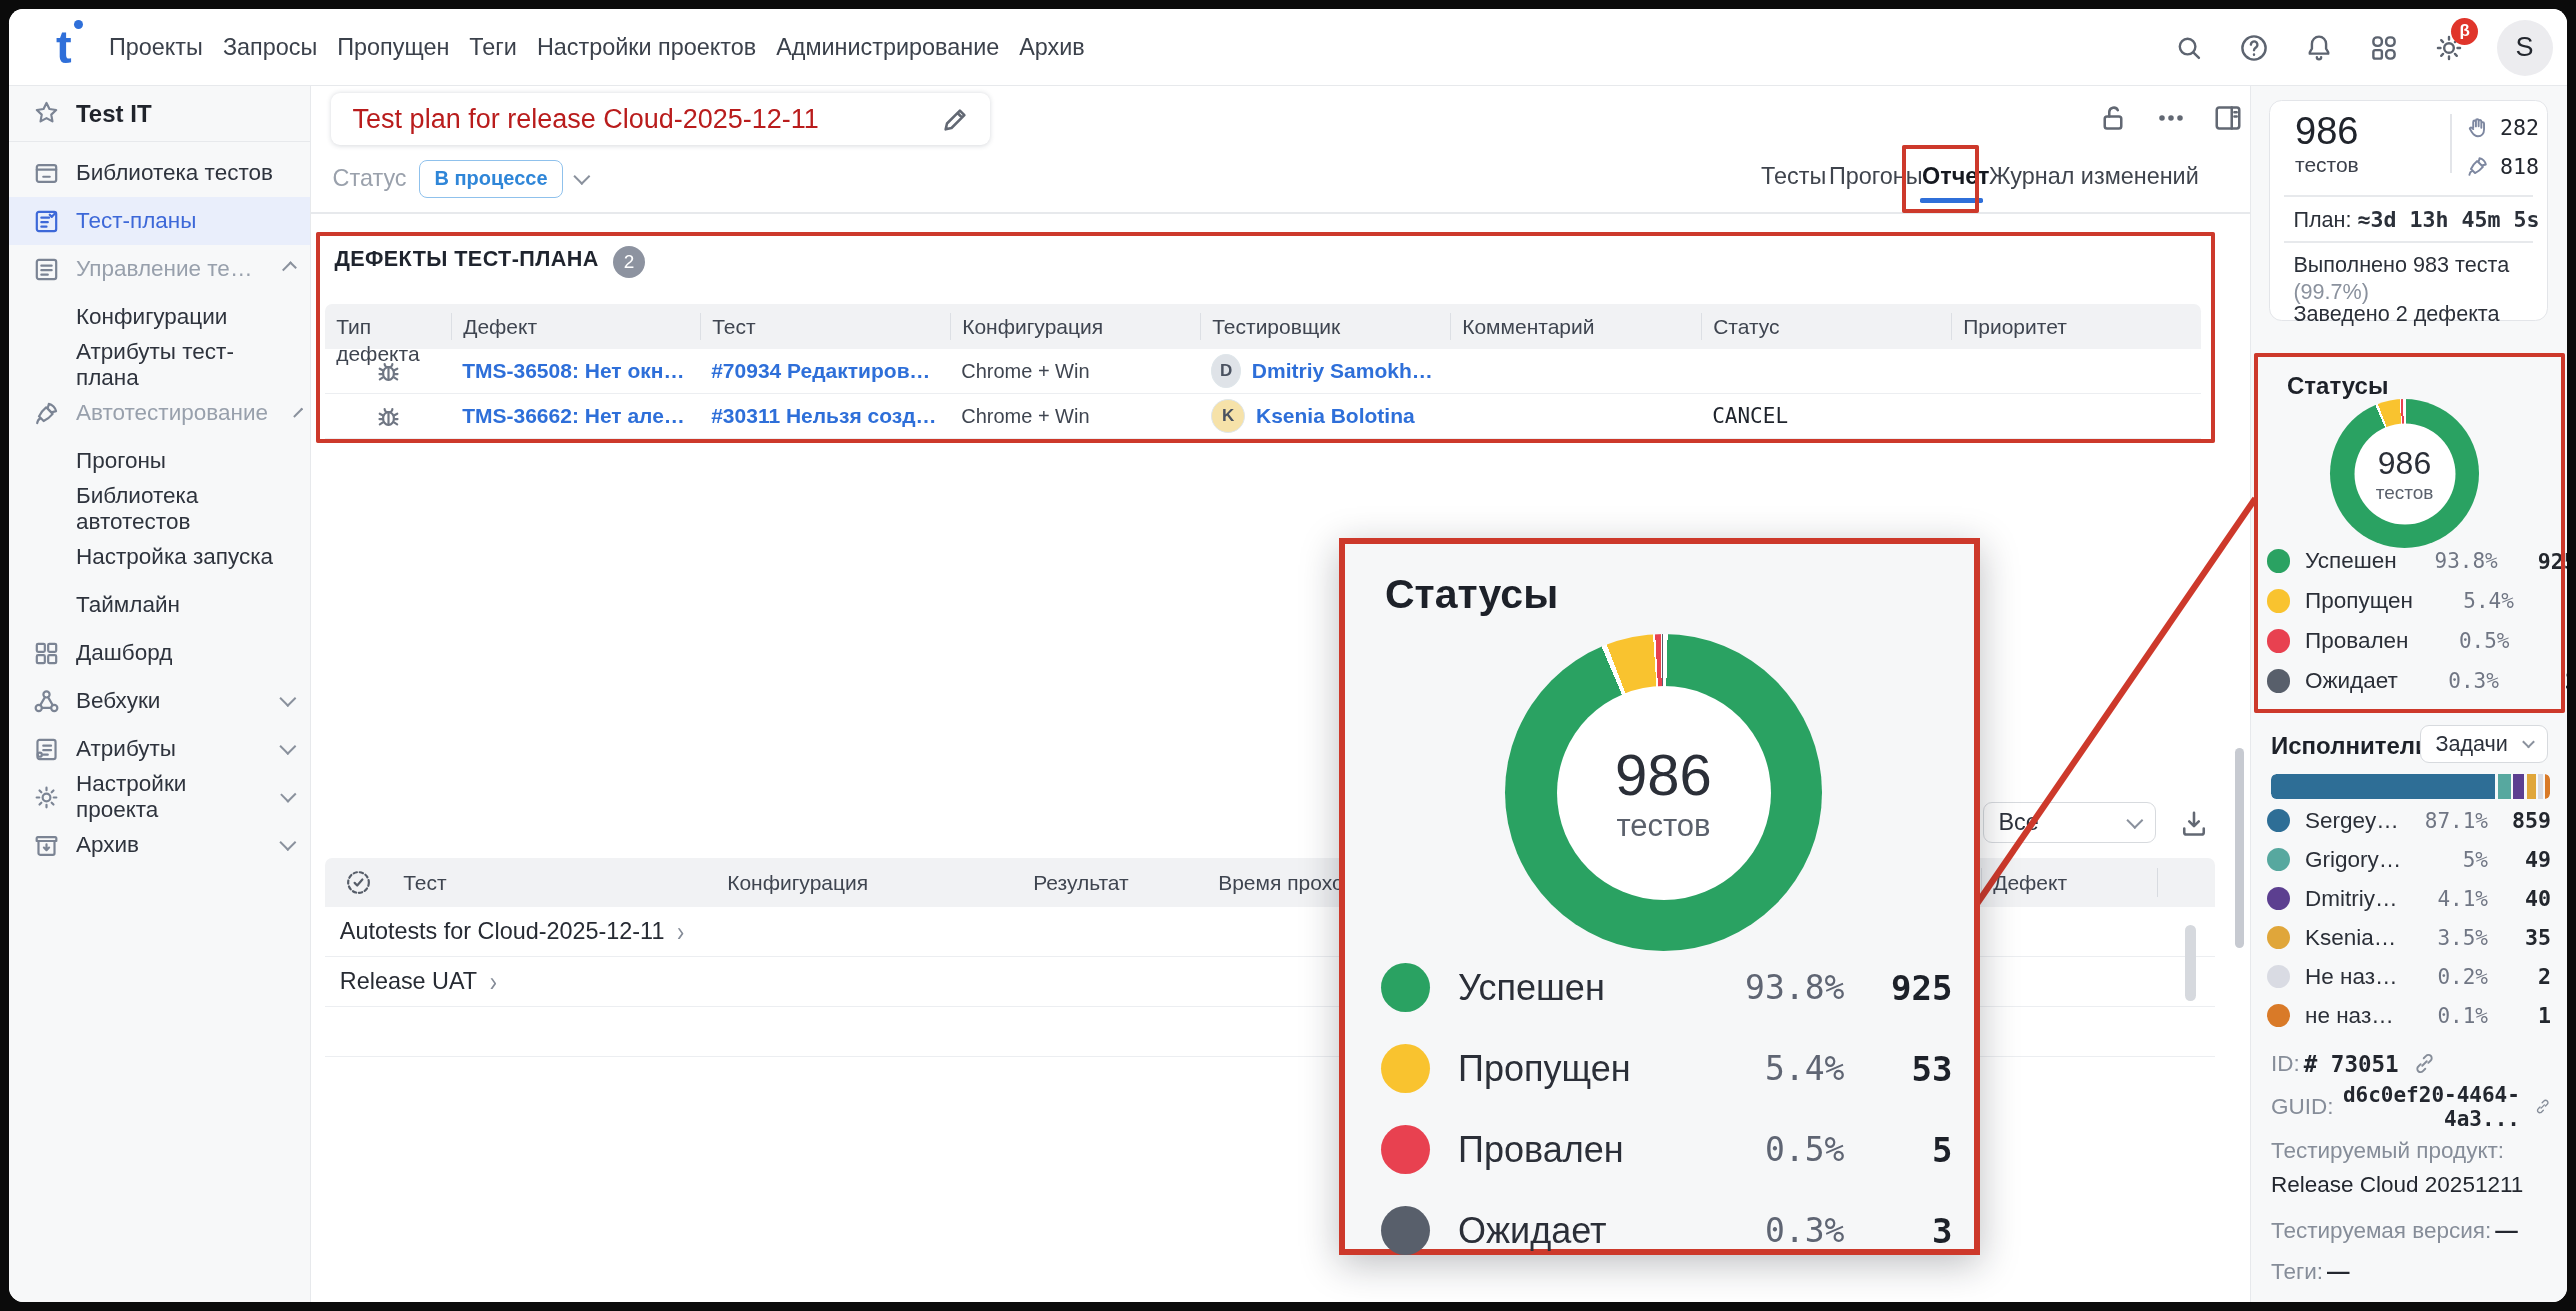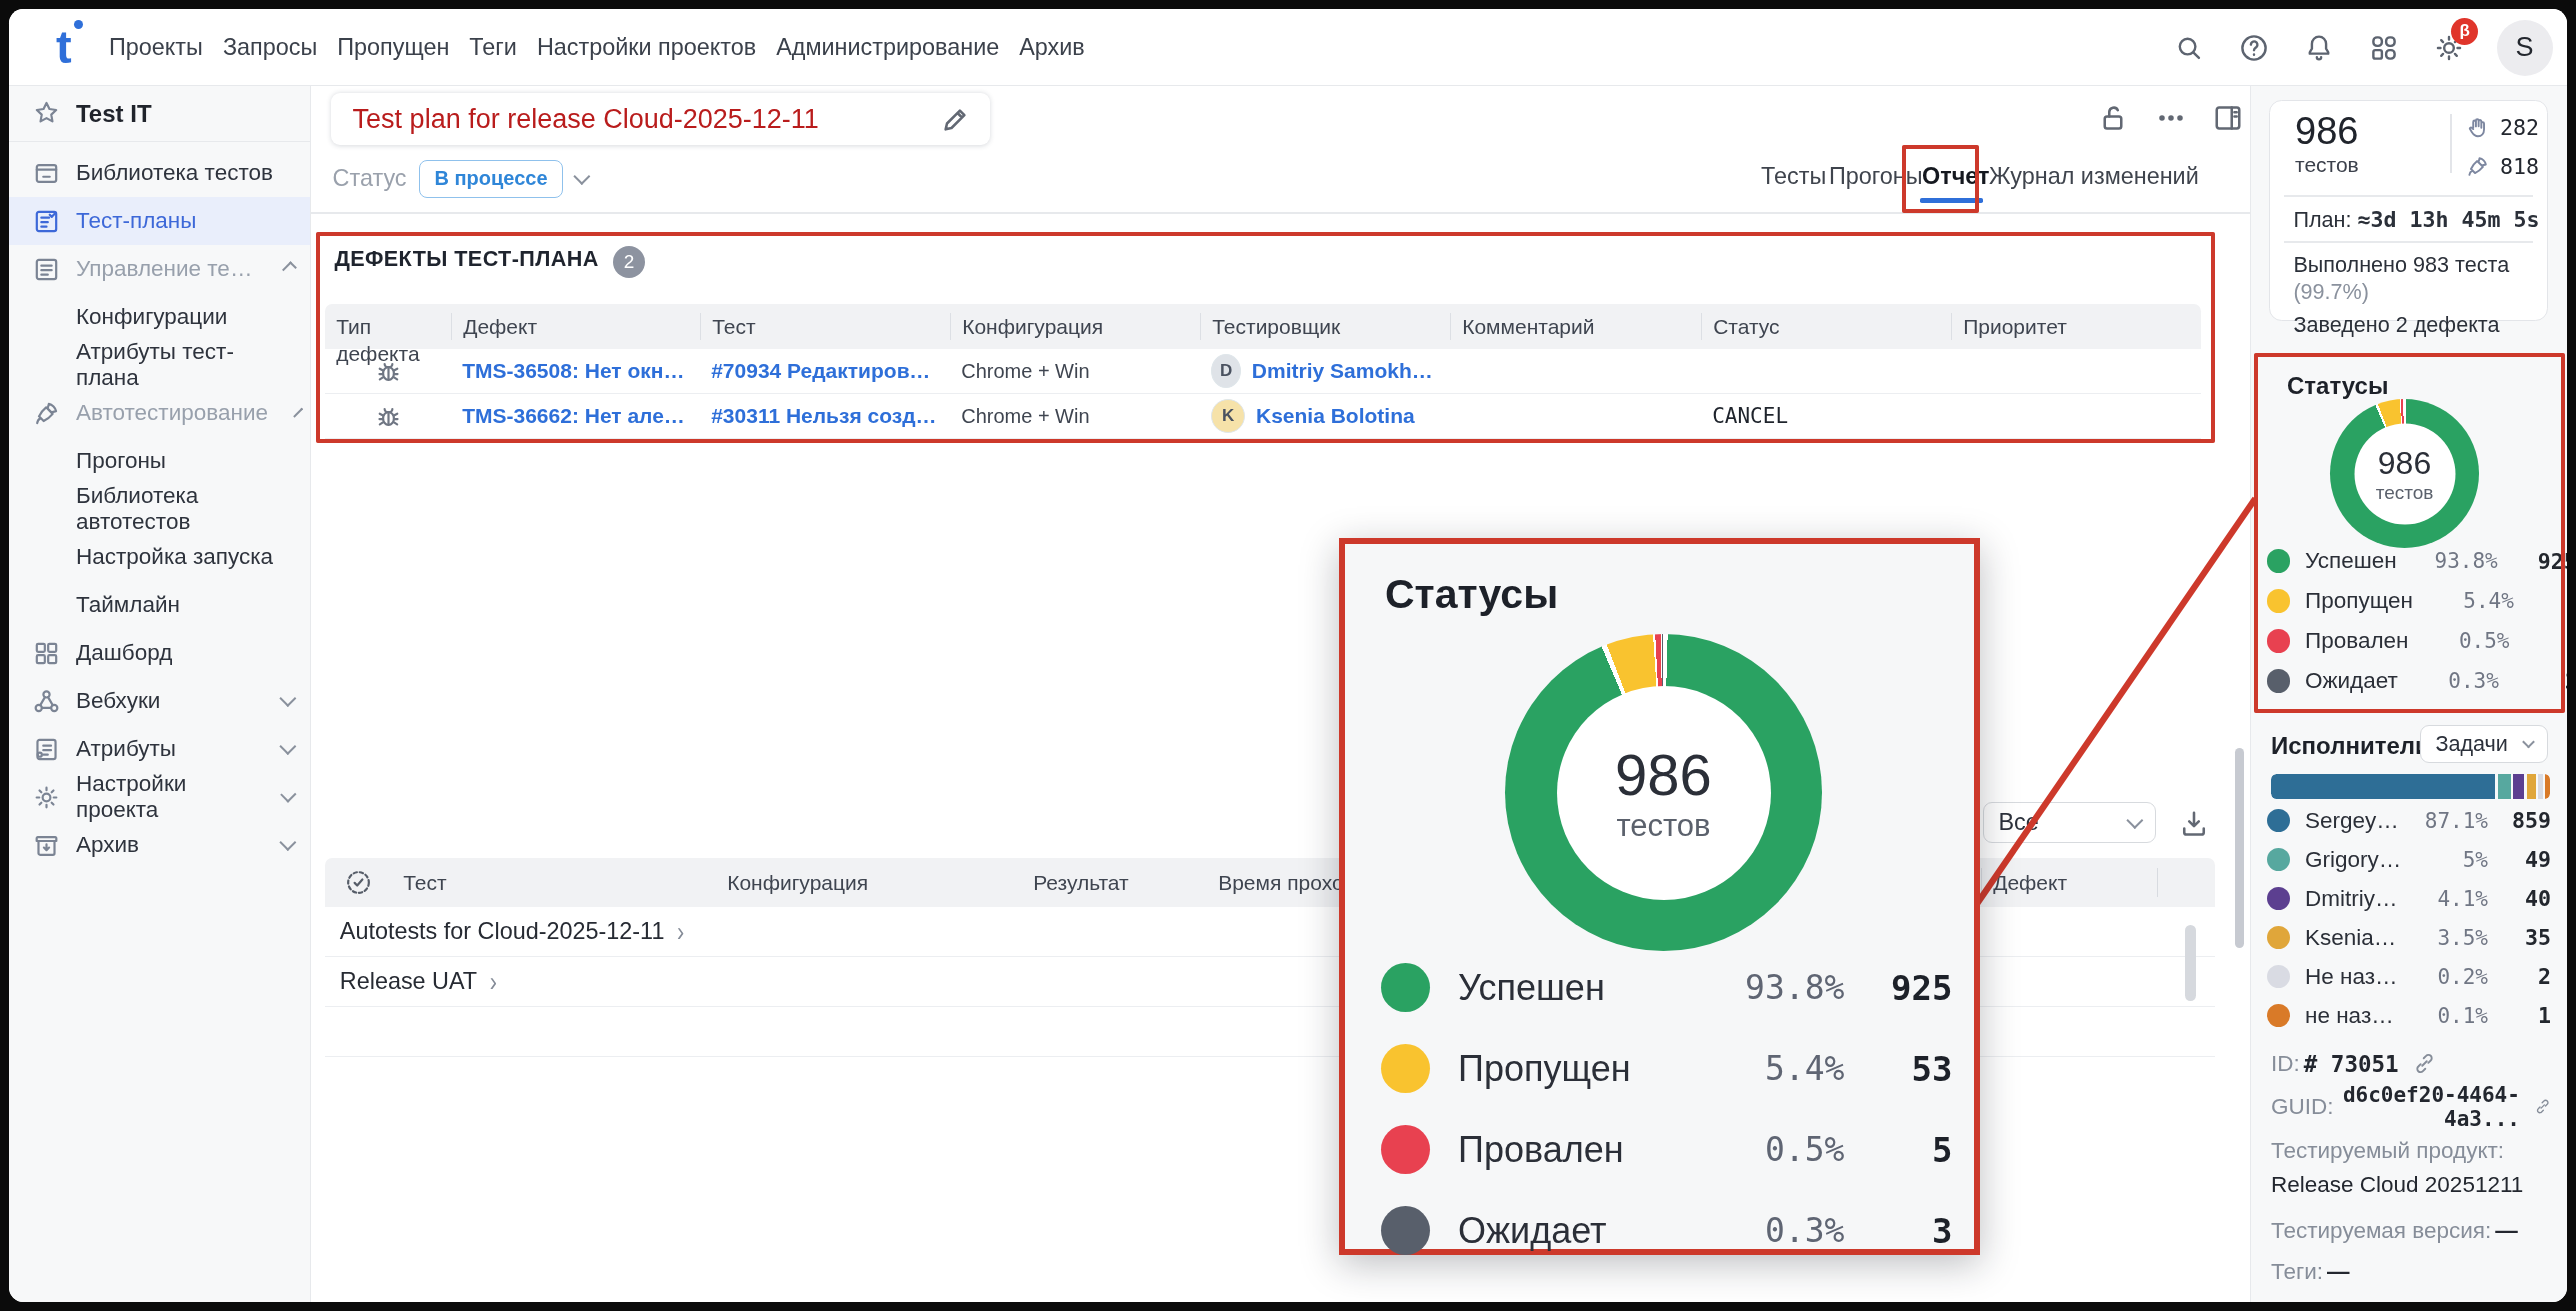--- a/index.html
+++ b/index.html
@@ -483,21 +483,21 @@
         <span class="mono">818</span>
       </div>
       <div class="hline" style="top:94px;"></div>
       <div class="sum-text" style="top:106px;">
         <span>План:</span>
         <span class="mono" style="font-weight:bold;">≈3d 13h 45m 5s</span>
       </div>
       <div class="hline" style="top:140px;"></div>
       <div class="sum-text" style="top:151px;">Выполнено 983 теста</div>
       <div class="sum-text muted" style="top:178px;">(99.7%)</div>
-      <div class="sum-text" style="top:211px;">Заведено 2 дефекта</div>
+      <div class="sum-text" style="top:200px;">Заведено 2 дефекта</div>
     </div>
 
     <div class="abs panel-title" style="left:36px;top:286px;">Статусы</div>
     <div class="donut abs" style="left:79px;top:313px;width:149px;height:149px;">
       <div class="hole" style="width:101px;height:101px;">
         <span class="cv" style="font-size:32px;">986</span>
         <span class="cl" style="font-size:19px;">тестов</span>
       </div>
     </div>
     <div class="abs" style="left:16px;top:455px;width:283px;">

